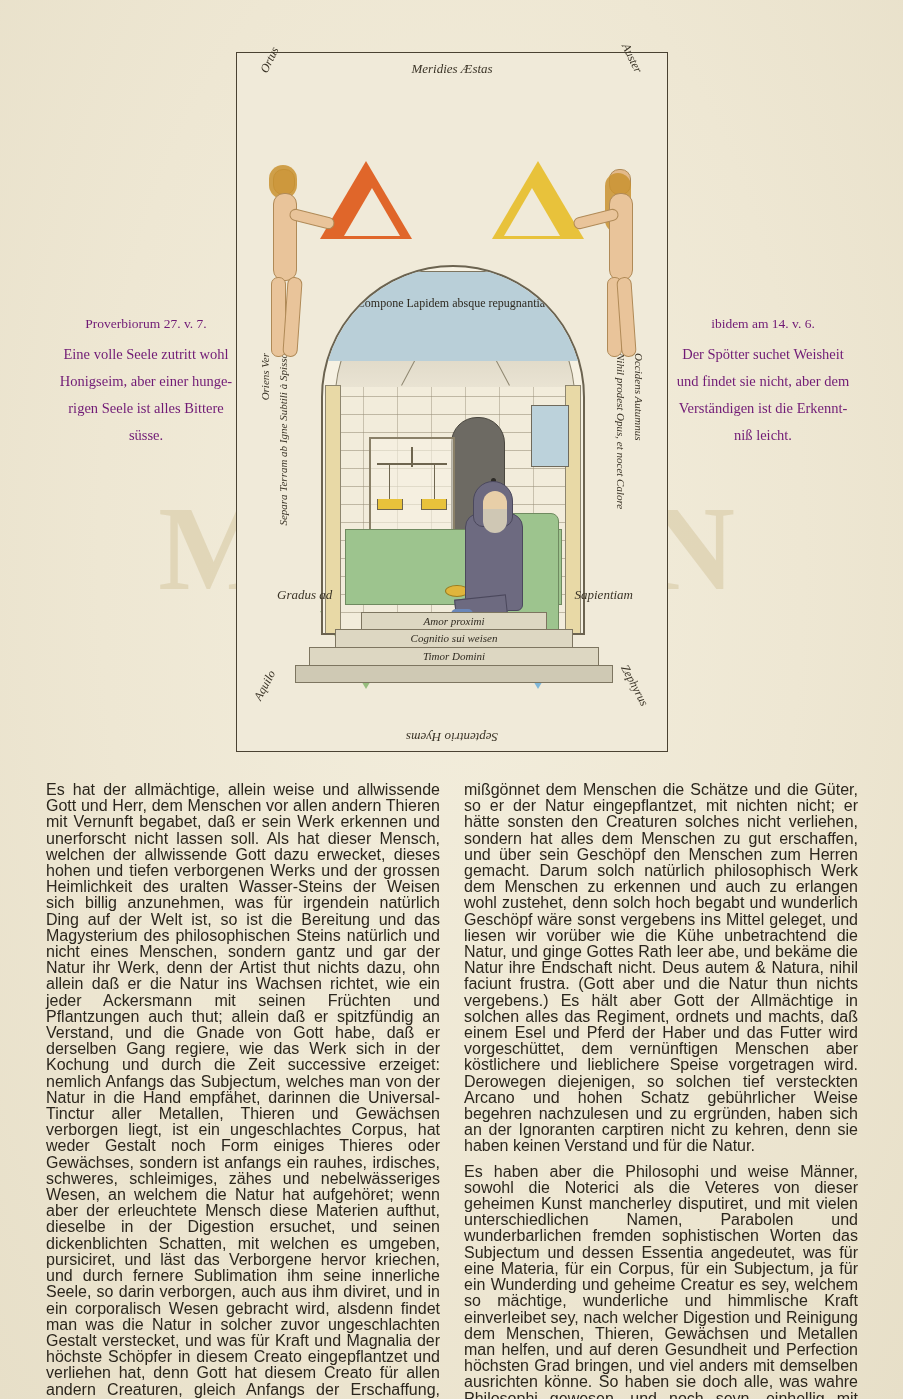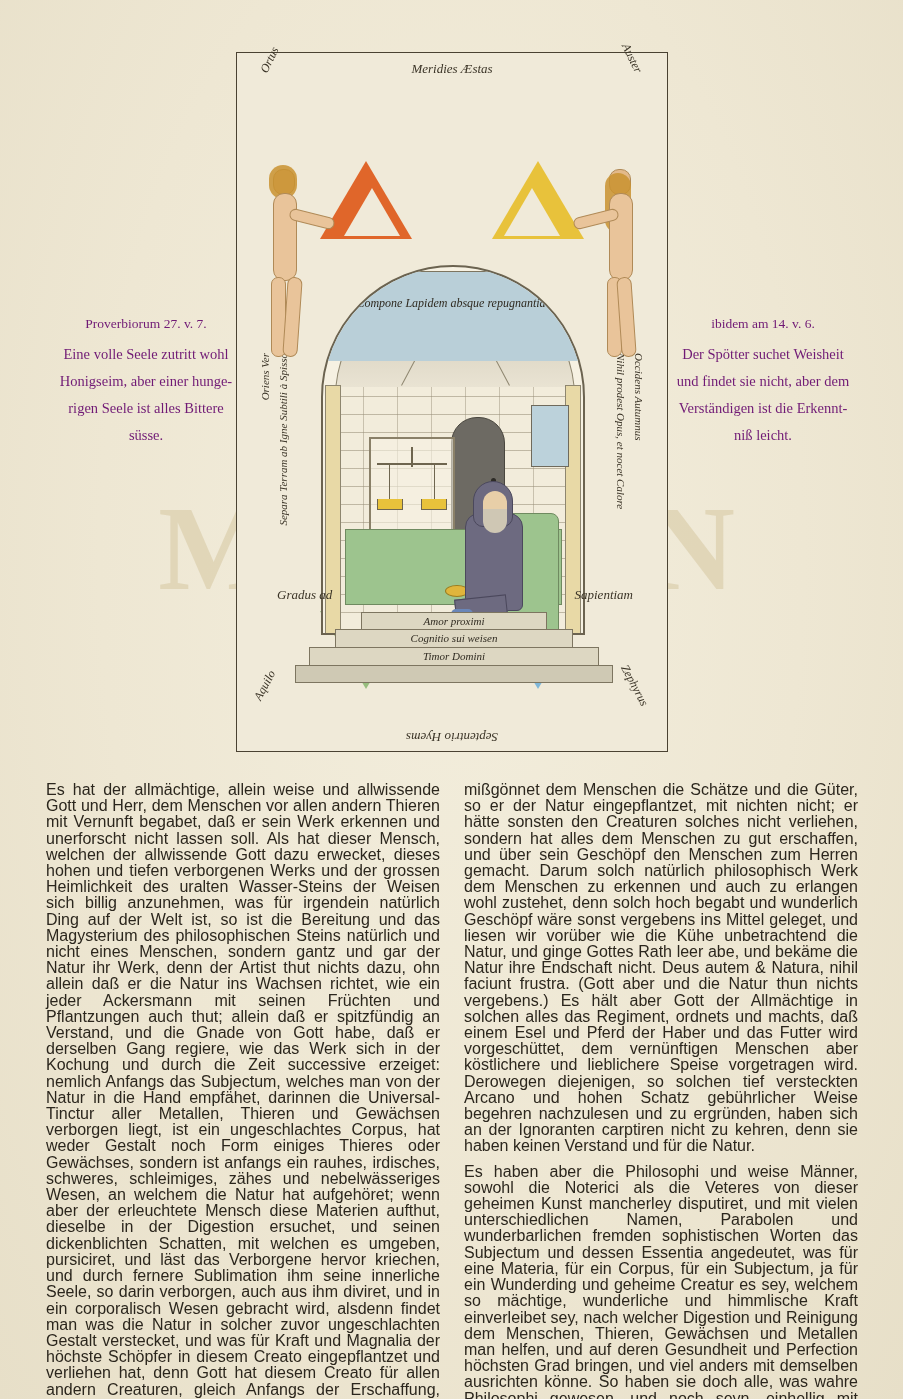--- a/index.html
+++ b/index.html
@@ -113,21 +113,21 @@
   .vault:after{transform:rotate(28deg);transform-origin:top center;}
   .arch-band{
     position:absolute;left:4px;top:4px;width:256px;height:90px;
     border-radius:128px 128px 0 0;
     border:1px solid #7d7560;border-bottom:none;
     background:#b9cfd8;
     box-sizing:border-box;
   }
   .arch-band-text{
     position:absolute;left:0;right:8px;top:24px;text-align:center;
-    font-style:italic;font-size:12px;color:#2f2a20;
+    font-size:12px;color:#2f2a20;
   }
   .brickwall{
     position:absolute;left:6px;top:120px;width:252px;height:244px;
     background:
       repeating-linear-gradient(0deg, rgba(150,140,118,.55) 0 1px, transparent 1px 18px),
       repeating-linear-gradient(90deg, rgba(150,140,118,.45) 0 1px, transparent 1px 34px),
       #f2ecdb;
   }
   .pillar-l,.pillar-r{
     position:absolute;top:118px;width:16px;height:250px;background:#e8d9a6;border:1px solid #8e866f;box-sizing:border-box;

